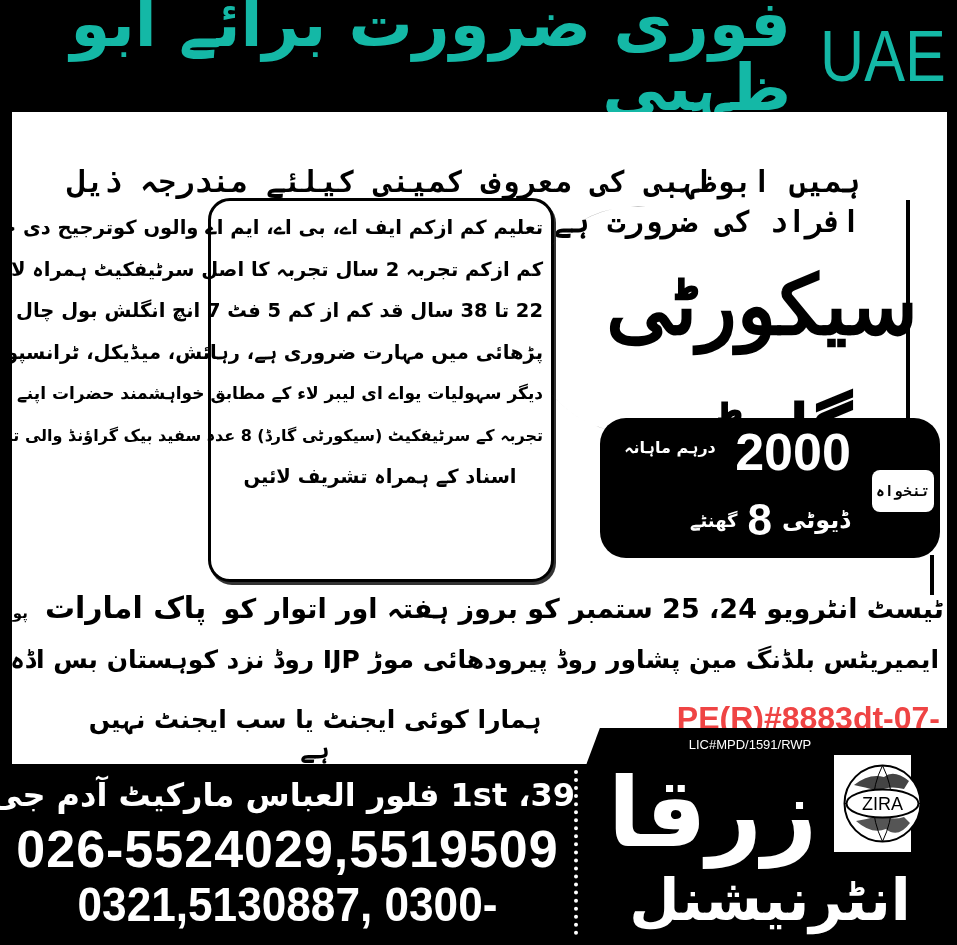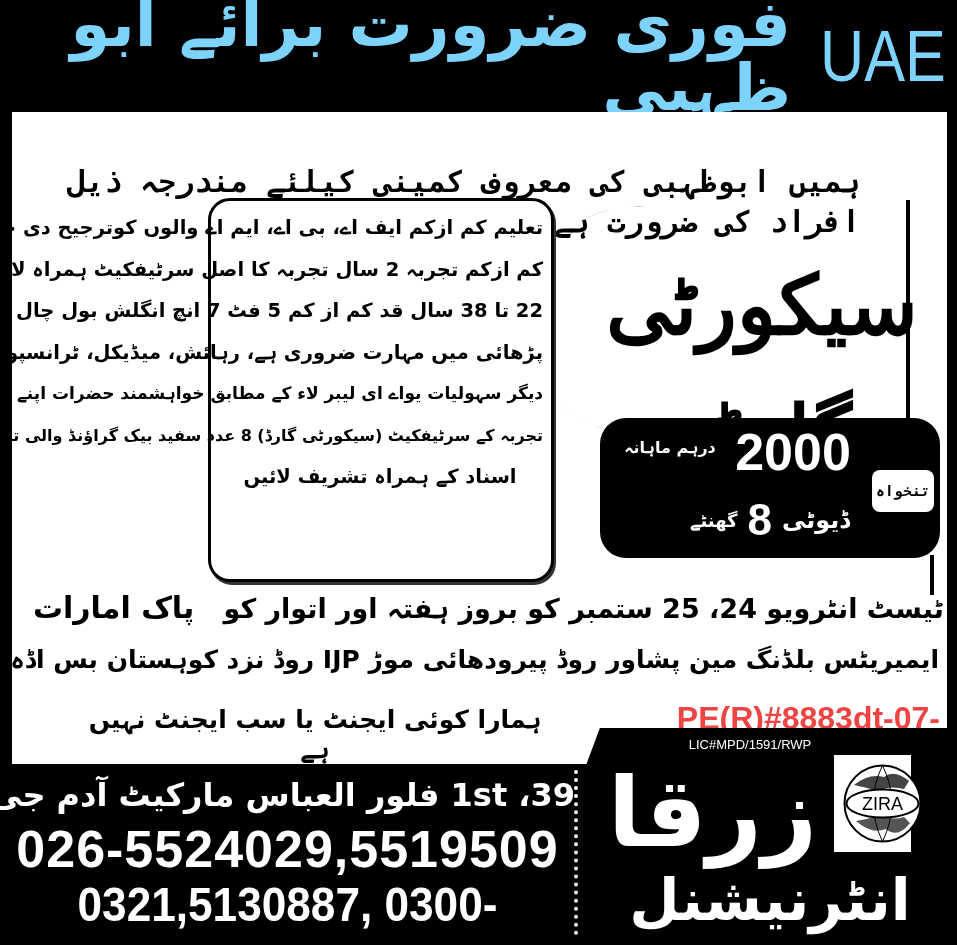--- a/index.html
+++ b/index.html
@@ -2,21 +2,21 @@
 <html><head>
 <meta charset="utf-8">
 <style>
   html, body { margin: 0; padding: 0; background: #000; }
   body { width: 957px; height: 945px; position: relative; overflow: hidden; font-family: "DejaVu Sans", sans-serif; }
   .ur { font-family: Liberation Mono, monospace; direction: rtl; unicode-bidi: plaintext; margin-top: 36px; }
   .abs { position: absolute; }
 
   
   #header { left: 0; top: 0; width: 957px; height: 112px; background: #000; }
-  #header-title { left: 0; top: 8px; width: 957px; height: 95px; display: flex; align-items: center; justify-content: center; gap: 18px; color: #7dd3fc; }
+  #header-title { left: 0; top: 8px; width: 957px; height: 95px; display: flex; align-items: center; justify-content: center; gap: 18px; color: #14b8a6; }
   #header-urdu { font-size: 64px; font-weight: bold; line-height: 1; direction: rtl; letter-spacing: -1px; }
   #header-uae { font-family: "Liberation Sans", sans-serif; font-size: 72px; font-weight: normal; line-height: 1; transform: scaleX(0.85); }
 
   
   #body-panel { left: 12px; top: 112px; width: 935px; height: 652px; background: #fff; }
 
   #intro { left: 60px; top: 128px; width: 800px; text-align: right; font-size: 30px; font-weight: bold; color: #000; line-height: 40px; }
 
   
   #req-box { left: 208px; top: 198px; width: 340px; height: 378px; border: 3px solid #000; border-radius: 22px; background: #fff; box-shadow: 2px 3px 0 #333; }
@@ -37,21 +37,21 @@
   #salary-unit { left: 620px; top: 438px; width: 100px; text-align: center; font-size: 16px; font-weight: bold; color: #fff; direction: rtl; }
   #duty-line { left: 640px; top: 498px; width: 260px; text-align: center; color:#fff; direction: rtl; display:flex; justify-content:center; align-items:center; gap: 10px; }
   #duty-label { font-size: 24px; font-weight: bold; }
   #duty-hours { font-family: "Liberation Sans", sans-serif; font-size: 44px; font-weight: bold; line-height: 44px; }
   #duty-unit { font-size: 18px; font-weight: bold; }
   #right-rule2 { left: 930px; top: 555px; width: 4px; height: 40px; background: #000; }
 
   
   #interview { left: 14px; top: 590px; width: 930px; text-align: center; direction: rtl; color:#000; white-space: nowrap; }
   #interview-main { font-size: 27px; font-weight: bold; }
-  #interview-venue { font-size: 30px; font-weight: 900; margin: 0 24px; }
+  #interview-venue { font-size: 30px; font-weight: 900; margin: 0 12px; }
   #interview-sub { font-size: 15px; font-weight: bold; }
 
   #address-line { left: 14px; top: 641px; width: 925px; text-align: right; font-size: 25px; font-weight: bold; color:#000; direction: rtl; white-space: nowrap; line-height: 38px; }
 
   #pe-ref { left: 640px; top: 700px; width: 300px; text-align: right; font-family: "Liberation Sans", sans-serif; font-size: 32px; font-weight: bold; color:#ef4444; }
   #no-agent { left: 80px; top: 705px; width: 470px; text-align: center; font-size: 25px; font-weight: bold; color:#000; direction: rtl; line-height: 30px; }
 
   
   #footer { left: 0; top: 764px; width: 957px; height: 181px; background: #000; }
   #footer-slant { left: 585px; top: 728px; width: 372px; height: 40px; background: #000; clip-path: polygon(4% 0, 100% 0, 100% 100%, 0 100%); }

